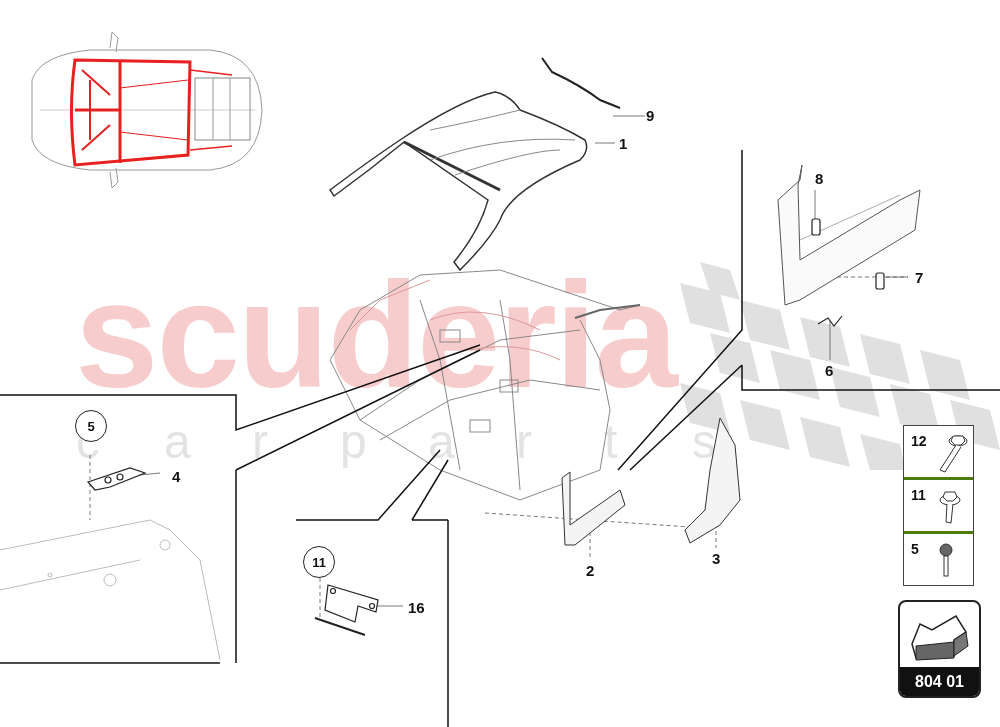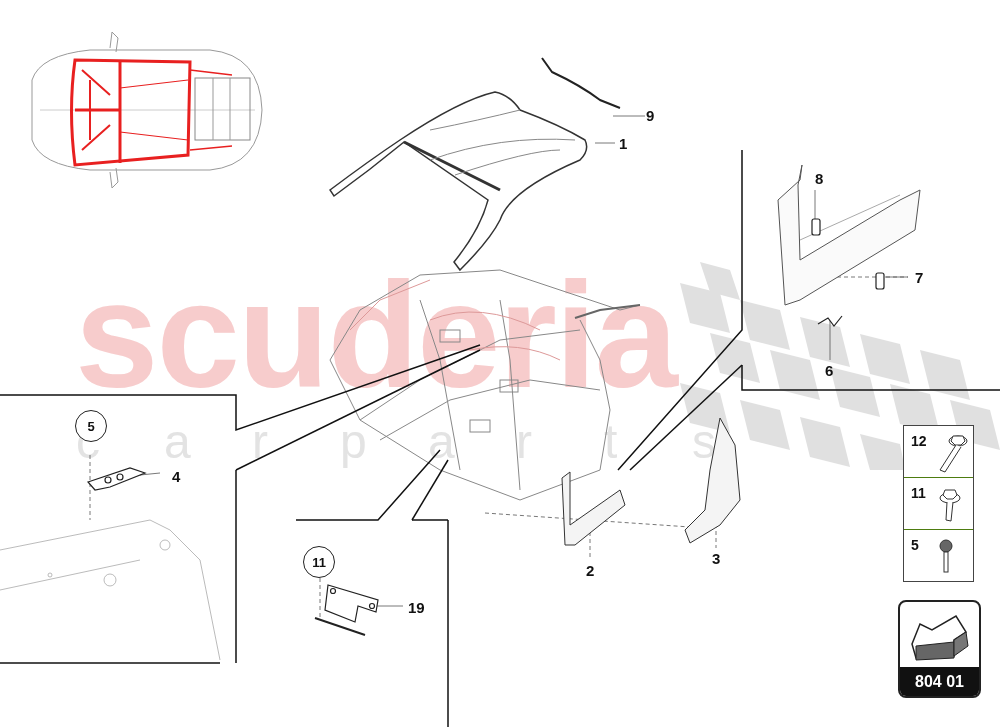--- a/index.html
+++ b/index.html
@@ -4,21 +4,21 @@
 <style>
   html,body{margin:0;padding:0;background:#fff;}
   body{width:1000px;height:727px;position:relative;overflow:hidden;font-family:"Liberation Sans",sans-serif;}
   .abs{position:absolute;}
   .wm-scuderia{position:absolute;left:75px;top:260px;font-family:"Liberation Sans",sans-serif;font-weight:700;font-size:150px;line-height:1;color:#f7cccc;letter-spacing:-2px;white-space:nowrap;}
   .wm-carparts{position:absolute;left:76px;top:418px;font-family:"Liberation Sans",sans-serif;font-size:48px;line-height:1;color:#e3e3e3;white-space:nowrap;}
   .wm-carparts span{display:inline-block;width:88px;}
   .callout{position:absolute;font-weight:700;font-size:15px;color:#111;line-height:1;}
   .circle-ref{position:absolute;border:1.5px solid #222;border-radius:50%;width:30px;height:30px;display:flex;align-items:center;justify-content:center;font-weight:700;font-size:13px;color:#111;background:#fff;}
   .fastener-table{position:absolute;left:903px;top:425px;width:69px;border:1px solid #444;background:#fff;}
-  .fastener-row{height:51px;border-bottom:1px solid #4d7c0f;position:relative;}
+  .fastener-row{height:51px;border-bottom:3px solid #4d7c0f;position:relative;}
   .fastener-row:last-child{border-bottom:none;}
   .fastener-num{position:absolute;left:7px;top:7px;font-weight:700;font-size:14px;color:#111;}
   .fastener-icon{position:absolute;left:30px;top:6px;}
   .ref-box{position:absolute;left:898px;top:600px;width:79px;height:94px;border:2px solid #222;border-radius:8px;background:#fff;overflow:hidden;}
   .ref-box .ref-code{position:absolute;left:0;bottom:0;width:100%;height:29px;background:#111;color:#fff;font-weight:700;font-size:16px;display:flex;align-items:center;justify-content:center;}
 </style>
 </head>
 <body>
 
 <div class="wm-scuderia">scuderia</div>
@@ -158,21 +158,21 @@
 </svg>
 
 <div class="callout" style="left:619px;top:136px">1</div>
 <div class="callout" style="left:586px;top:563px">2</div>
 <div class="callout" style="left:712px;top:551px">3</div>
 <div class="callout" style="left:172px;top:469px">4</div>
 <div class="callout" style="left:825px;top:363px">6</div>
 <div class="callout" style="left:915px;top:270px">7</div>
 <div class="callout" style="left:815px;top:171px">8</div>
 <div class="callout" style="left:646px;top:108px">9</div>
-<div class="callout" style="left:408px;top:600px">19</div>
+<div class="callout" style="left:408px;top:600px">16</div>
 
 <div class="circle-ref" style="left:75px;top:410px">5</div>
 <div class="circle-ref" style="left:303px;top:546px">11</div>
 
 <div class="fastener-table">
   <div class="fastener-row">
     <span class="fastener-num">12</span>
     <svg class="fastener-icon" width="34" height="42">
       <ellipse cx="24" cy="9" rx="9" ry="5" fill="#fff" stroke="#333"></ellipse>
       <polygon points="19,4 29,4 31,9 27,13 21,13 17,9" fill="#fff" stroke="#333"></polygon>

